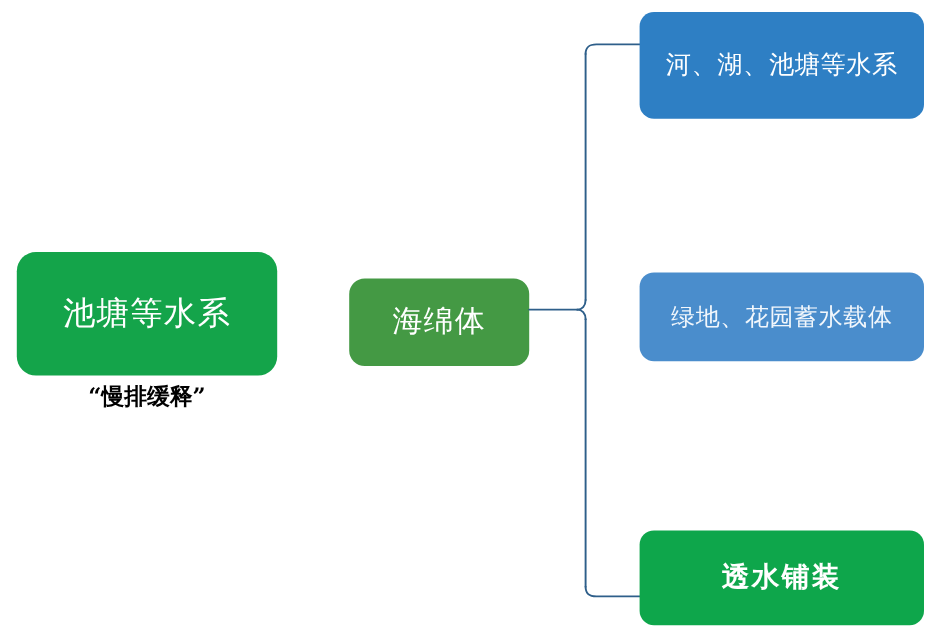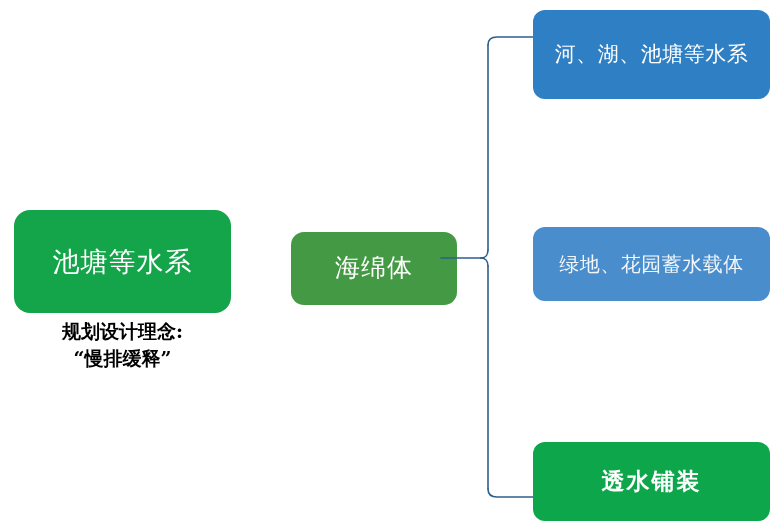--- a/index.html
+++ b/index.html
@@ -38,21 +38,21 @@
     border-radius: 16px;
     font-family: "DejaVu Serif", "Liberation Serif", serif;
     font-size: 27px;
     letter-spacing: 1px;
   }
 
   
   .node-mid {
     left: 291px;
     top: 232px;
-    width: 166px;
+    width: 150px;
     height: 73px;
     background: #449944;
     border-radius: 13px;
     font-family: "DejaVu Serif", "Liberation Serif", serif;
     font-size: 25px;
     letter-spacing: 1px;
   }
 
   
   .node-leaf {
@@ -113,21 +113,20 @@
 </head>
 <body>
 
 <div id="canvas">
 
   <div class="node node-root">
     <span>池塘等水系</span>
   </div>
 
   <div class="caption">
-    <div>规划设计理念:</div>
     <div>“慢排缓释”</div>
   </div>
 
   <div class="node node-mid">
     <span>海绵体</span>
   </div>
 
   <svg class="bracket" viewBox="0 0 110 530">
     <g fill="none" stroke="#2E5F8A" stroke-width="1.6" stroke-linecap="round" stroke-linejoin="round">
 

